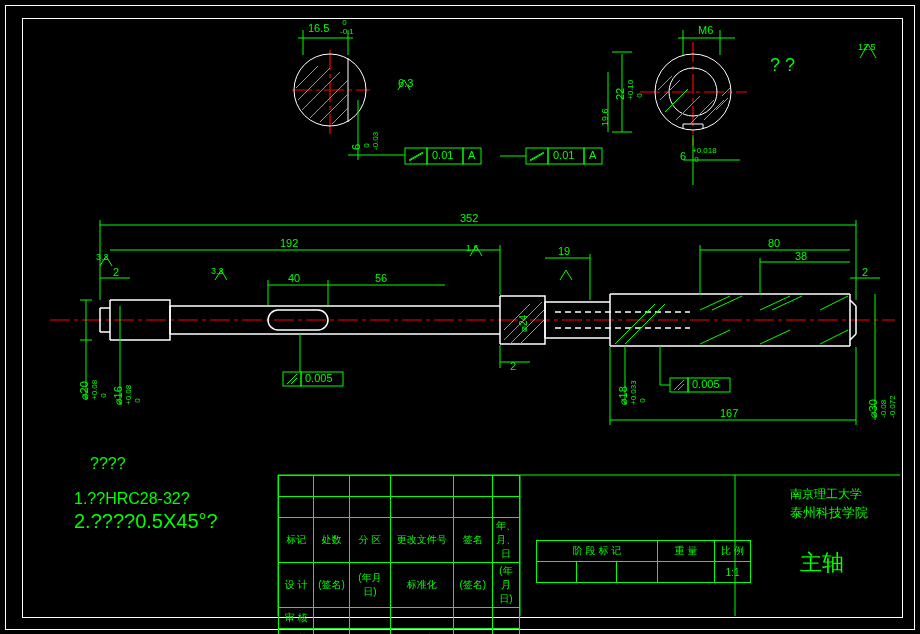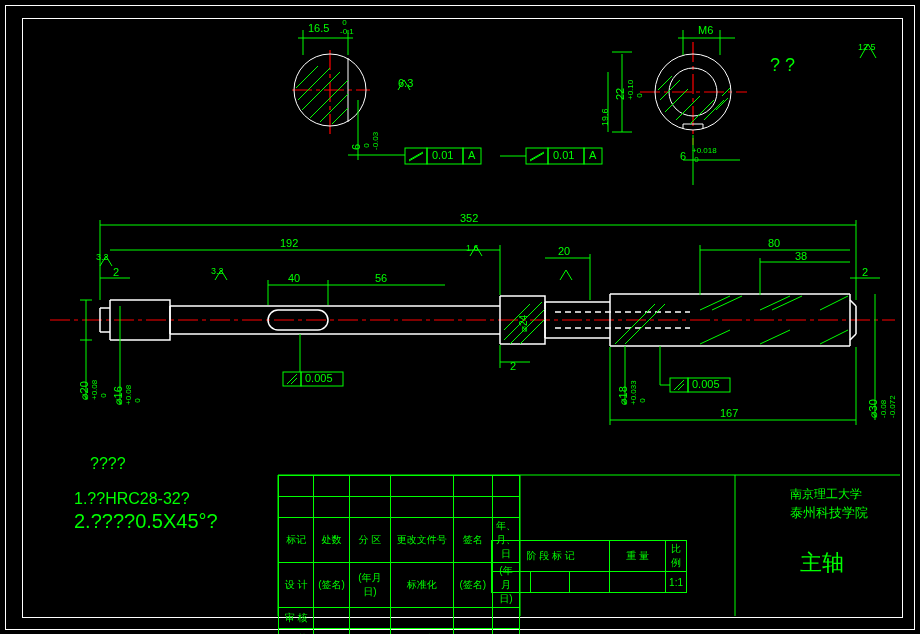--- a/index.html
+++ b/index.html
@@ -227,21 +227,21 @@
  0</div>
 <div class="dim" style="left:432px;top:149px">0.01</div>
 <div class="dim" style="left:468px;top:149px">A</div>
 <div class="dim" style="left:553px;top:149px">0.01</div>
 <div class="dim" style="left:589px;top:149px">A</div>
 
 <div class="dim" style="left:460px;top:212px">352</div>
 <div class="dim" style="left:280px;top:237px">192</div>
 <div class="dim" style="left:768px;top:237px">80</div>
 <div class="dim" style="left:795px;top:250px">38</div>
-<div class="dim" style="left:558px;top:245px">20</div>
+<div class="dim" style="left:558px;top:245px">19</div>
 <div class="dim" style="left:288px;top:272px">40</div>
 <div class="dim" style="left:375px;top:272px">56</div>
 <div class="dim" style="left:113px;top:266px">2</div>
 <div class="dim" style="left:862px;top:266px">2</div>
 <div class="dim" style="left:510px;top:360px">2</div>
 <div class="dim" style="left:720px;top:407px">167</div>
 <div class="dim rot" style="left:518px;top:332px;font-size:10px">⌀24</div>
 
 <div class="dim rot" style="left:78px;top:400px">⌀20</div>
 <div class="dim rot" style="left:90px;top:400px;font-size:8px;white-space:pre">+0.08
@@ -316,21 +316,21 @@
         <td>工 艺</td>
         <td></td>
         <td></td>
         <td>批 准</td>
         <td></td>
         <td></td>
       </tr>
 </tbody>
   </table>
 
-<table class="tb" style="left:491px;top:540px;width:196px">
+<table class="tb" style="left:536px;top:540px;width:215px">
 <tbody>
       <tr>
         <td colspan="3" style="width:100px">阶 段 标 记</td>
         <td style="width:50px">重 量</td>
         <td>比 例</td>
       </tr>
 <tr>
         <td style="width:33px"></td>
         <td style="width:33px"></td>
         <td style="width:34px"></td>

